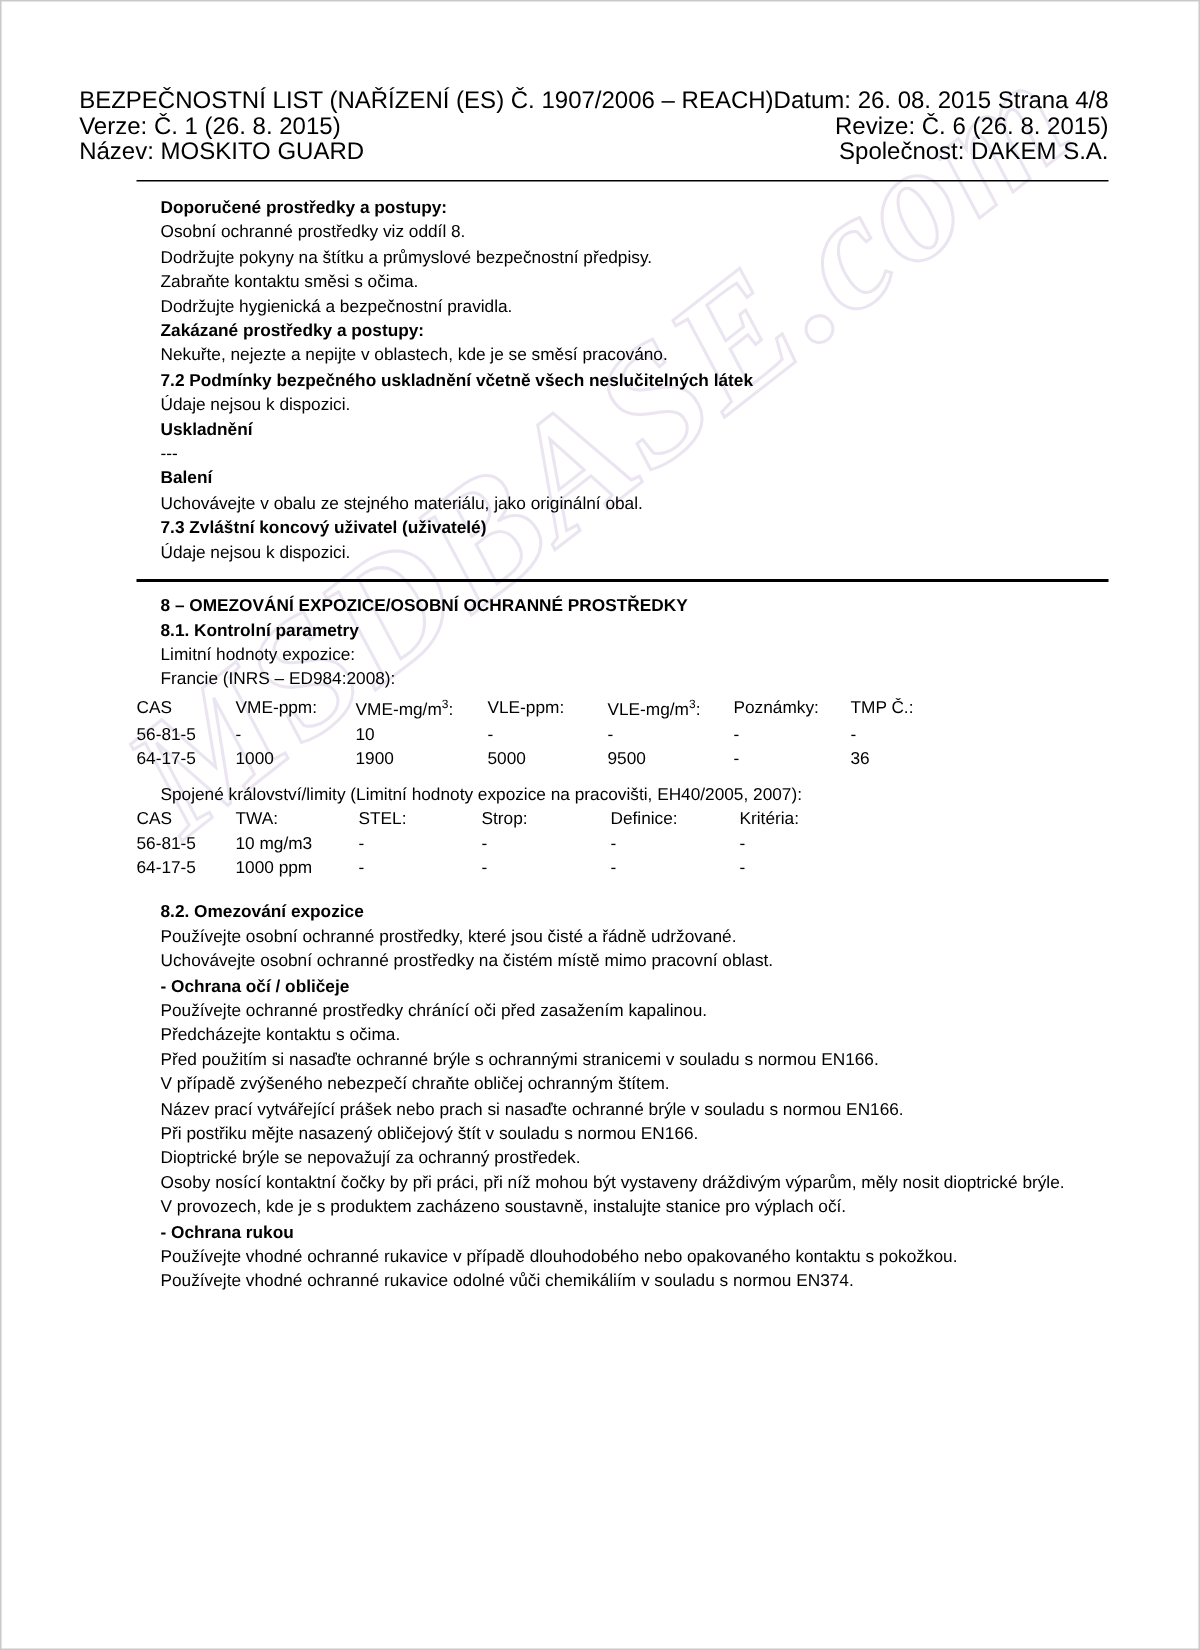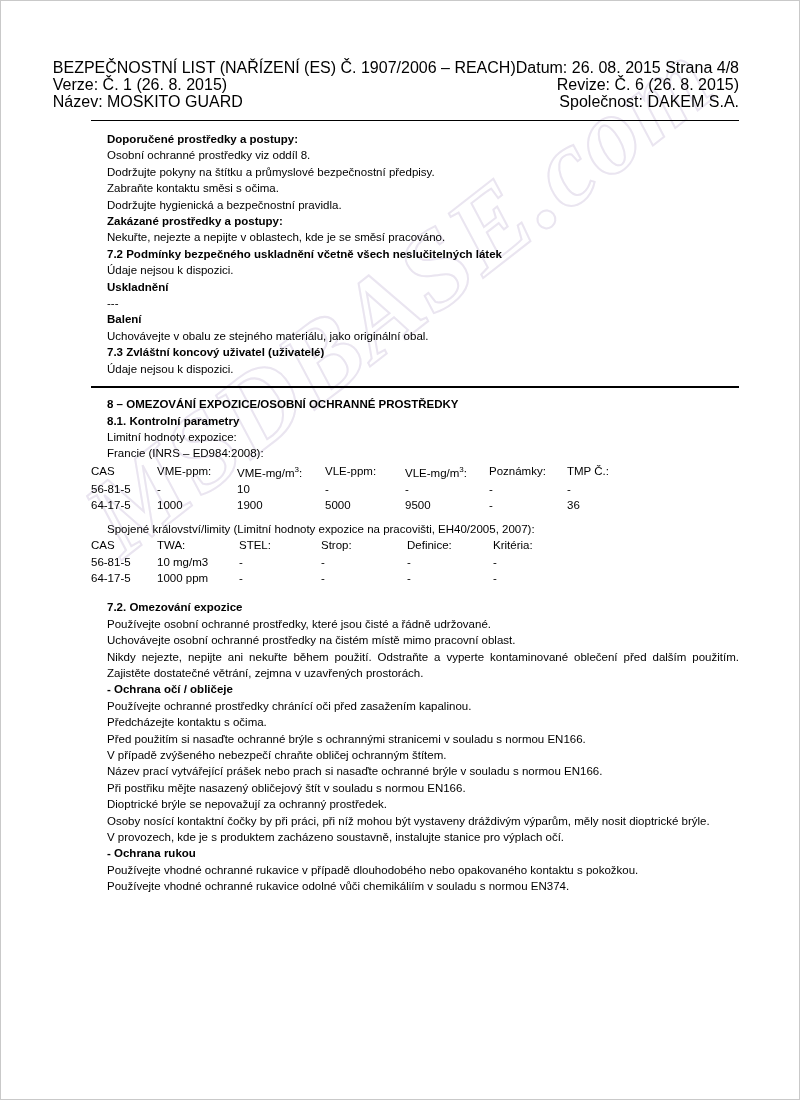--- a/index.html
+++ b/index.html
@@ -212,24 +212,23 @@
           <td>-</td>
           <td>-</td>
           <td>-</td>
           <td>-</td>
         </tr>
       </tbody>
         </table>
 
       <div class="gap"></div>
 
-      <p class="b">7.2. Omezování expozice</p>
+      <p class="b">8.2. Omezování expozice</p>
       <p>Používejte osobní ochranné prostředky, které jsou čisté a řádně udržované.</p>
       <p>Uchovávejte osobní ochranné prostředky na čistém místě mimo pracovní oblast.</p>
-      <p class="just">Nikdy nejezte, nepijte ani nekuřte během použití. Odstraňte a vyperte kontaminované oblečení před dalším použitím. Zajistěte dostatečné větrání, zejmna v uzavřených prostorách.</p>
       <p class="b">- Ochrana očí / obličeje</p>
       <p>Používejte ochranné prostředky chránící oči před zasažením kapalinou.</p>
       <p>Předcházejte kontaktu s očima.</p>
       <p>Před použitím si nasaďte ochranné brýle s ochrannými stranicemi v souladu s normou EN166.</p>
       <p>V případě zvýšeného nebezpečí chraňte obličej ochranným štítem.</p>
       <p>Název prací vytvářející prášek nebo prach si nasaďte ochranné brýle v souladu s normou EN166.</p>
       <p>Při postřiku mějte nasazený obličejový štít v souladu s normou EN166.</p>
       <p>Dioptrické brýle se nepovažují za ochranný prostředek.</p>
       <p class="just">Osoby nosící kontaktní čočky by při práci, při níž mohou být vystaveny dráždivým výparům, měly nosit dioptrické brýle.</p>
       <p>V provozech, kde je s produktem zacházeno soustavně, instalujte stanice pro výplach očí.</p>

